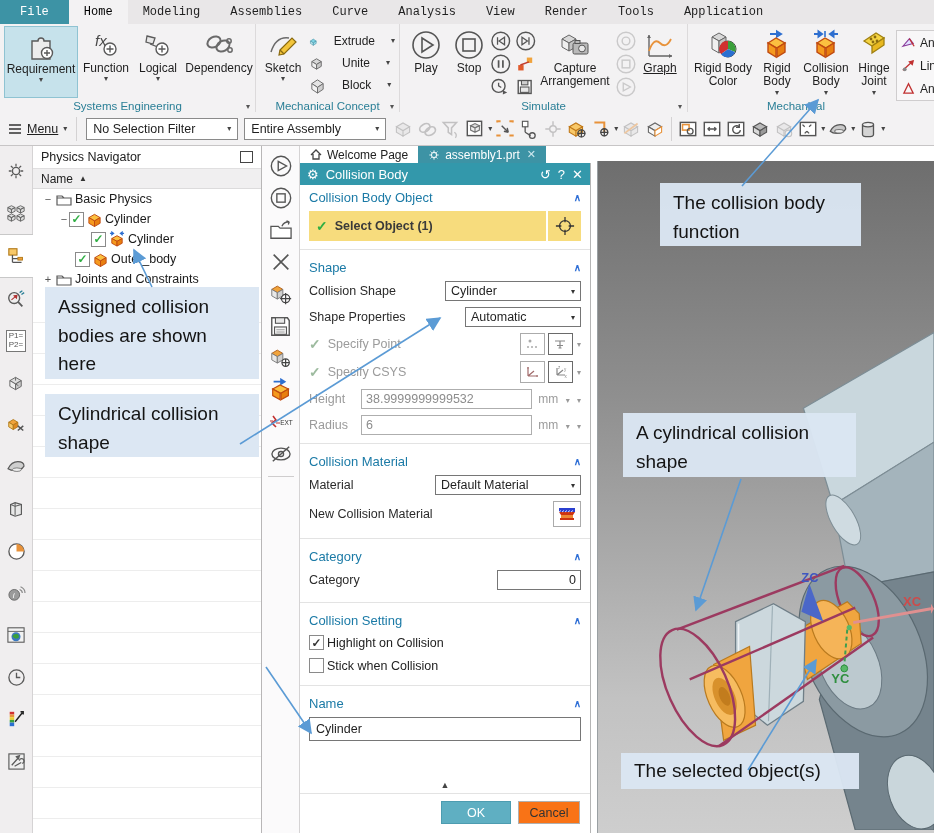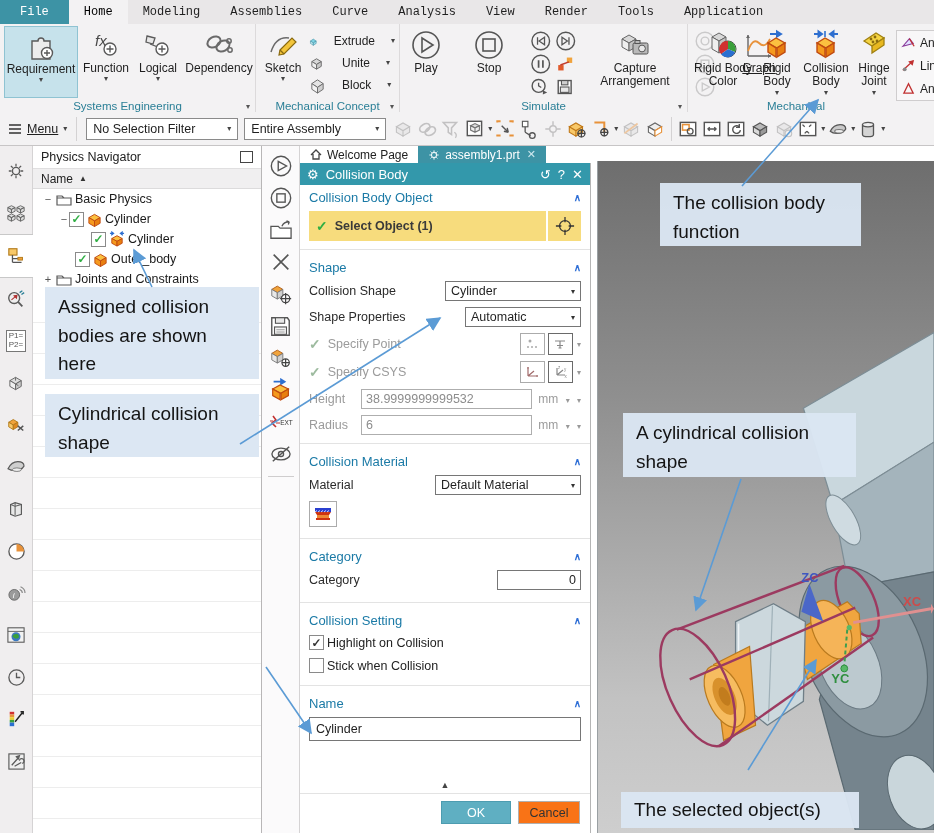--- a/index.html
+++ b/index.html
@@ -218,21 +218,21 @@
               <path d="M15 7 v6 l-6 4 v-6 z" fill="#d0d0d0" stroke="#6a6a6a"></path>
             </svg>
           <span>Block</span>
             <span class="caret">▾</span>
         </div>
       </div>
       <div class="rgroup-label">Mechanical Concept</div>
       <div class="rgroup-caret">▾</div>
     </div>
 
-    <div class="rgroup" style="width:288px;gap:20px;">
+    <div class="rgroup" style="width:288px;">
       <div class="rbtn" style="width:44px;">
         <span class="ric">
           <svg width="32" height="32" viewBox="0 0 32 32">
               <circle cx="16" cy="16" r="13" fill="none" stroke="#555" stroke-width="1.6"></circle>
               <path d="M12 9 L23 16 L12 23 z" fill="none" stroke="#555" stroke-width="1.6"></path>
             </svg>
         </span>
         <span class="rlbl">Play</span>
       </div>
       <div class="rbtn" style="width:42px;">
@@ -883,20 +883,21 @@
             <span class="chev">∧</span>
           </div>
           <div class="drow">
             <span class="lab">Material</span>
             <div class="dd" style="width:146px;">
               <span>Default Material</span>
               <span class="ddcaret">▾</span>
             </div>
           </div>
           <div class="drow" style="margin-bottom:6px;">
+            <span class="lab">New Collision Material</span>
             <div class="mini" style="width:28px;height:26px;">
               <svg width="20" height="18" viewBox="0 0 20 18">
                   <rect x="2" y="3" width="16" height="4" fill="#2a3fd0"></rect>
                   <path d="M2 7 h16 l-2 3 H4 z" fill="#cc3311"></path>
                   <path d="M4 10 h12 v3 H4 z" fill="#ee8833"></path>
                   <path d="M3 13 h14 v2 H3 z" fill="#cc3311"></path>
                   <path d="M2 7 l2 -1.5 M5 7 l2 -1.5 M8 7 l2 -1.5 M11 7 l2 -1.5 M14 7 l2 -1.5" stroke="#fff" stroke-width=".8"></path>
                 </svg>
             </div>
           </div>
@@ -987,21 +988,21 @@
           <text x="234" y="524" font-size="13" font-weight="bold" fill="#2f8f3f">YC</text>
         </svg>
       </div>
     </div>
   </div>
 
   <div class="anno" style="left:660px;top:183px;width:201px;height:63px;">The collision body function</div>
   <div class="anno" style="left:45px;top:287px;width:214px;height:92px;">Assigned collision bodies are shown here</div>
   <div class="anno" style="left:45px;top:394px;width:214px;height:63px;">Cylindrical collision shape</div>
   <div class="anno" style="left:623px;top:413px;width:233px;height:64px;">A cylindrical collision shape</div>
-  <div class="anno" style="left:621px;top:792px;width:238px;height:36px;padding-top:4px;">The selected object(s)</div>
+  <div class="anno" style="left:621px;top:753px;width:238px;height:36px;padding-top:4px;">The selected object(s)</div>
 
   <svg class="overlay" width="934" height="833" viewBox="0 0 934 833">
     <defs>
       <marker id="ah" markerWidth="10" markerHeight="9" refX="8" refY="4.5" orient="auto">
         <path d="M0,0 L9,4.5 L0,9 z" fill="#5b9bd5"></path>
       </marker>
     </defs>
     <line x1="742" y1="186" x2="818" y2="100" stroke="#5b9bd5" stroke-width="1.6" marker-end="url(#ah)"></line>
     <line x1="152" y1="287" x2="134" y2="250" stroke="#5b9bd5" stroke-width="1.6" marker-end="url(#ah)"></line>
     <line x1="240" y1="444" x2="440" y2="318" stroke="#5b9bd5" stroke-width="1.6" marker-end="url(#ah)"></line>

